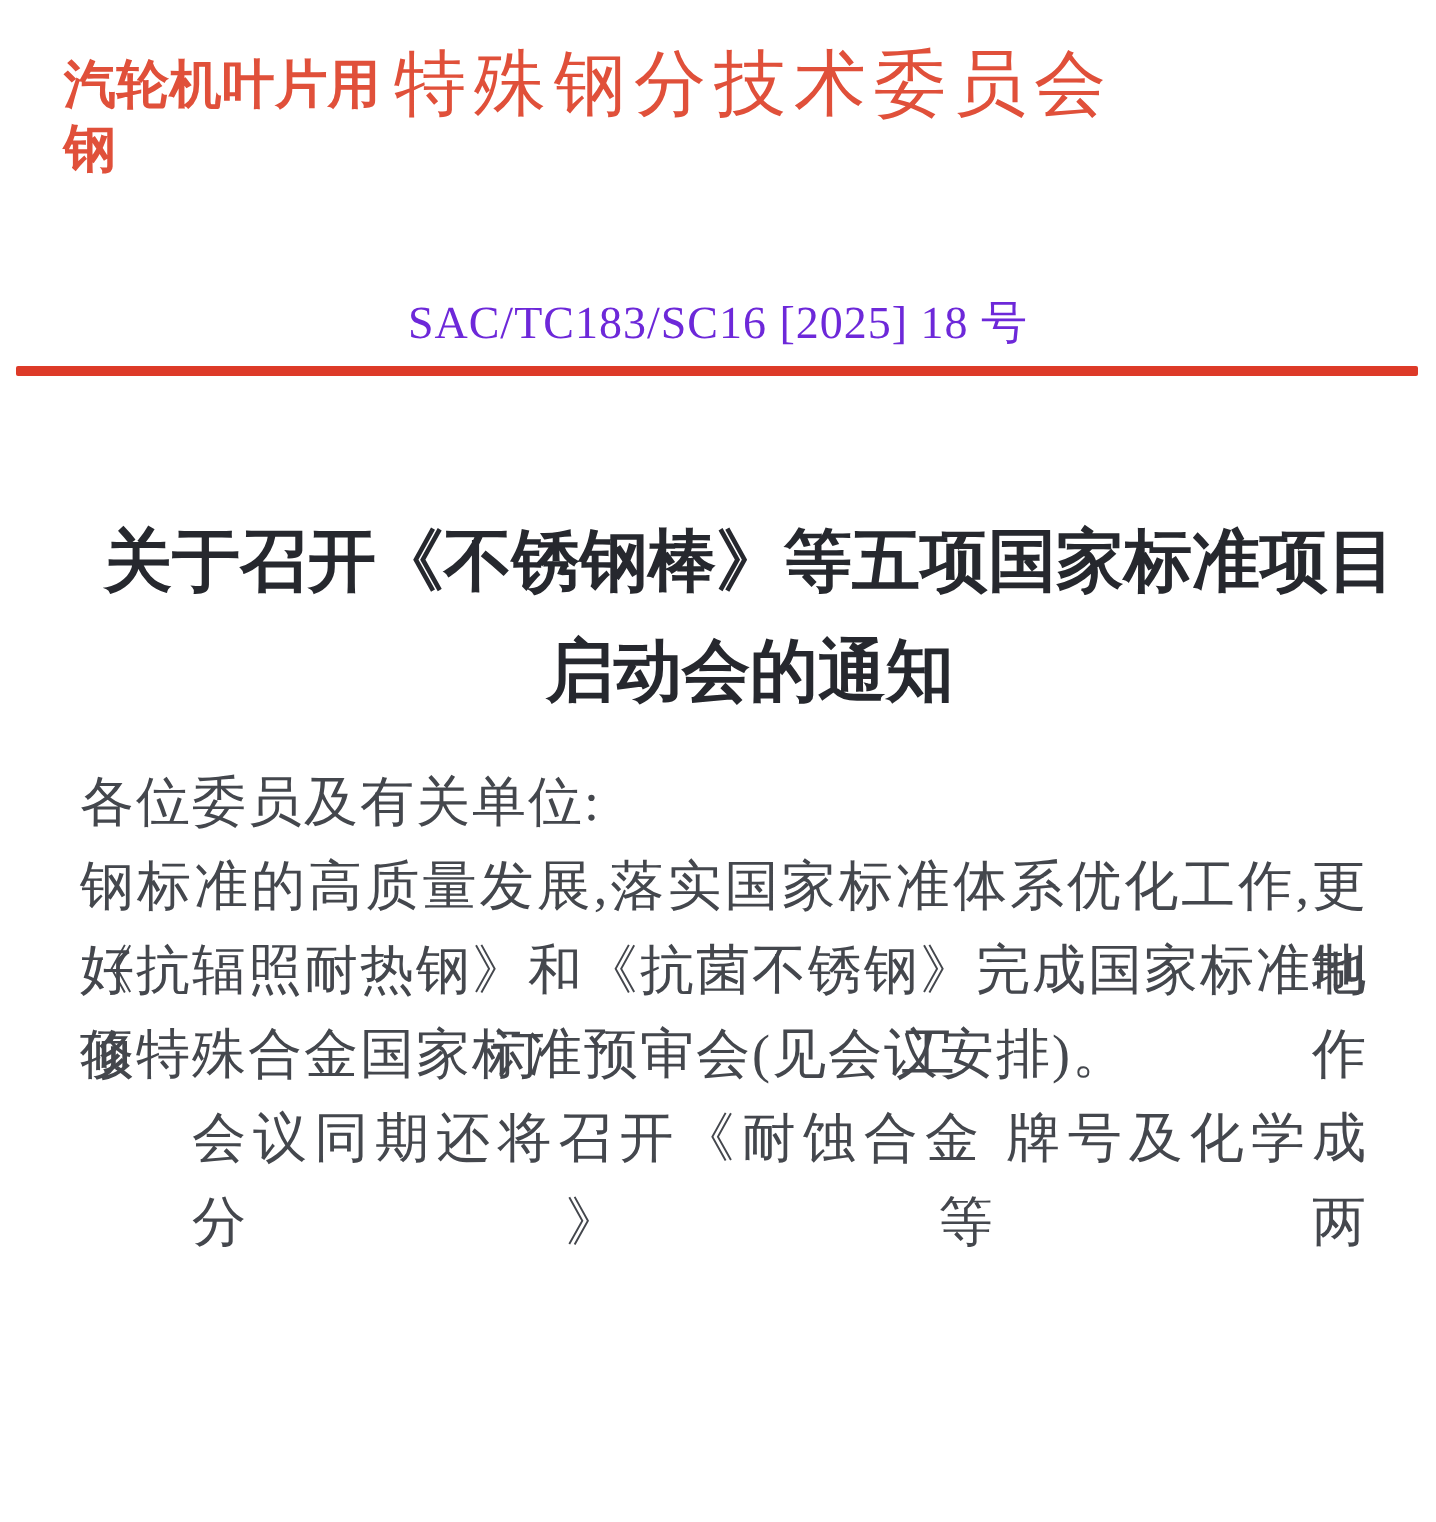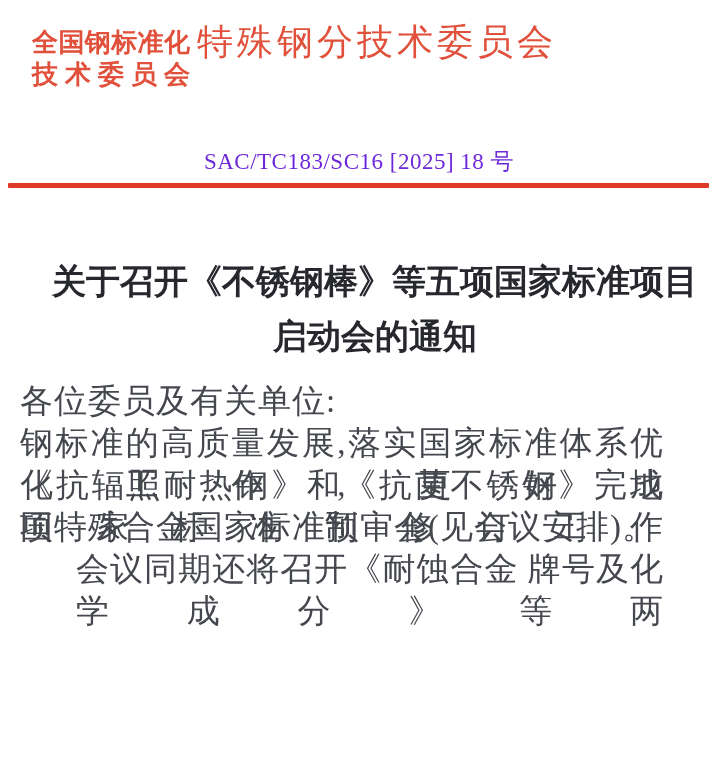--- a/index.html
+++ b/index.html
@@ -79,23 +79,23 @@
     font-weight: bold;
     line-height: 55px;
     color: var(--title-black, #26282e);
     letter-spacing: 0px;
   }
 
   
   .body-text {
     position: absolute;
     top: 380px;
-    left: 20px;
+    left: 40px;
     width: 644px;
-    font-size: 33px;
+    font-size: 27px;
     color: var(--body-gray, #44474d);
     letter-spacing: 1px;
   }
   .body-line {
     height: 42px;
     line-height: 42px;
     white-space: nowrap;
   }
   .body-line.fill {
     white-space: normal;
@@ -109,22 +109,21 @@
     text-align: left;
   }
 </style>
 </head>
 <body>
 
 <div class="page">
 
   <header>
     <div class="letterhead-small">
-      <div class="lh-line">全国钢标准化</div>
-      <div class="lh-line">技术委员会</div>
+      <div class="lh-line">汽轮机叶片用钢</div>
     </div>
     <div class="letterhead-large">特殊钢分技术委员会</div>
   </header>
 
   <div class="doc-number">SAC/TC183/SC16 [2025] 18 号</div>
 
   <div class="red-rule"></div>
 
   <h1 class="title">
     <div>关于召开《不锈钢棒》等五项国家标准项目</div>

